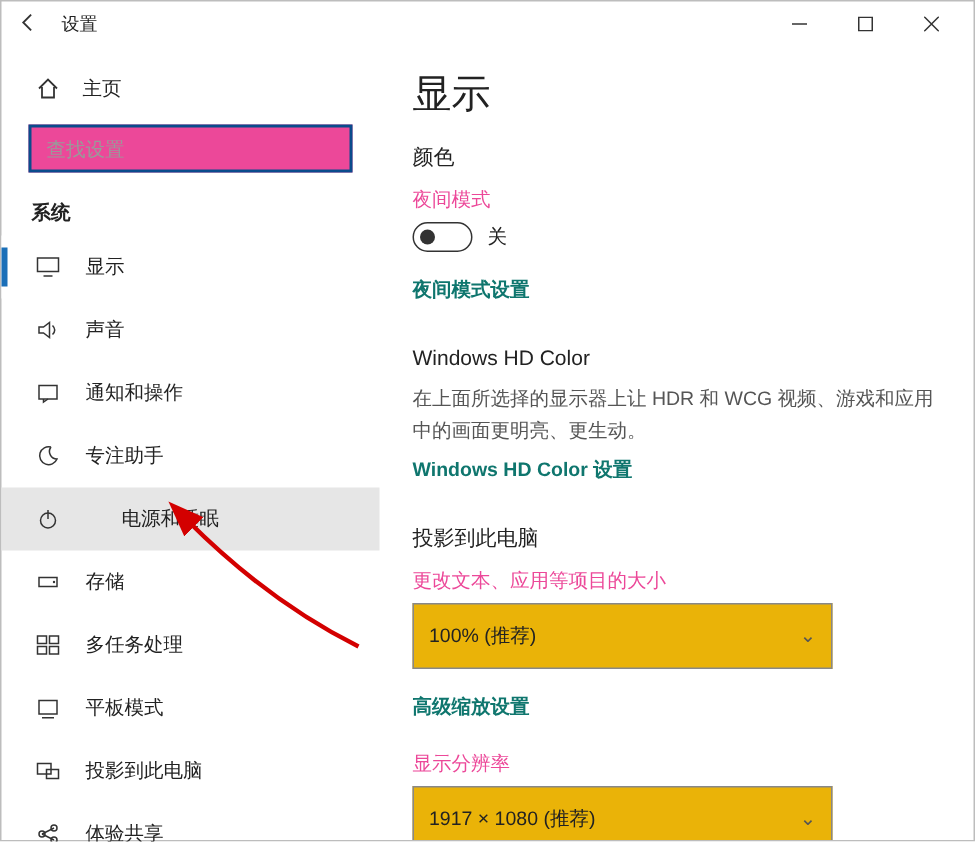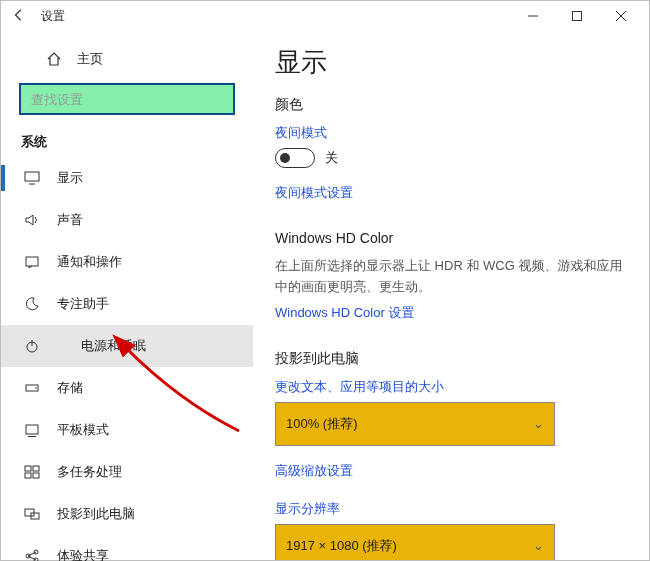--- a/index.html
+++ b/index.html
@@ -11,40 +11,40 @@
   }
   .window { width: 650px; height: 561px; border: 1px solid #bdbdbd; position: relative; background: #fff; display: flex; flex-direction: column; justify-content: flex-end; }
   .titlebar { height: 30px; display: flex; align-items: center; padding: 0 6px 0 8px; }
   .titlebar .back { width: 20px; text-align: center; color: #333; }
   .titlebar .title { margin-left: 12px; font-size: 12px; }
   .winbtns { margin-left: auto; display: flex; }
   .winbtn { width: 44px; height: 28px; display:flex; align-items:center; justify-content:center; color:#333; }
   .winbtn svg { display:block; }
   .body { flex:1; display:flex; min-height:0; }
   .sidebar { width: 252px; border-right: 0; padding-top: 10px; }
-  .home { display:flex; align-items:center; height:36px; padding-left:8px; gap:14px; font-size:13px;margin-left:36px; }
+  .home { display:flex; align-items:center; height:36px; padding-left:22px; gap:14px; font-size:13px; }
   .home .icon { width:18px; display:flex; justify-content:center; color:#333; }
   .searchwrap { padding: 6px 18px 10px 18px; }
-  .search { width:100%; height:32px; border:2px solid #0a4b8c; background:#86efac; padding:0 10px; font-size:13px; outline:none; }
+  .search { width:100%; height:32px; border:2px solid #0a4b8c; background:#ec4899; padding:0 10px; font-size:13px; outline:none; }
   .search::placeholder { color:#9a9a9a; }
   .group-label { font-weight:600; font-size:13px; padding:8px 0 6px 20px; }
   .nav { list-style:none; margin:0; padding:0; }
   .nav li { display:flex; align-items:center; height:42px; padding-left:22px; gap:16px; font-size:13px; position:relative; cursor:default; }
   .nav li.active { background:#ffffff; }
   .nav li.active::before { content:""; position:absolute; left:0; top:8px; bottom:8px; width:4px; background:#1a6fb8; }
   .nav li.hovered { background:#e6e6e6;gap:40px; }
   .nav .icon { width:18px; display:flex; justify-content:center; color:#444; }
   .content { flex:1; padding: 8px 22px 0 22px; overflow:hidden; }
   h1.page-title { font-weight:400; font-size:26px; margin:6px 0 14px 0; }
   h2.section { font-weight:400; font-size:14px; margin:16px 0 10px 0; }
-  .label { font-size:13px; color:#1d4ed8; margin:8px 0 6px 0; }
+  .label { font-size:13px; color:#ec4899; margin:8px 0 6px 0; }
   .toggle-row { display:flex; align-items:center; gap:10px; margin-bottom:10px; }
   .toggle { width:40px; height:20px; border:1px solid #333; border-radius:10px; position:relative; background:#fff; }
   .toggle .knob { width:10px; height:10px; border-radius:50%; background:#333; position:absolute; top:4px; left:4px; }
-  .link { color:#1d4ed8; font-size:13px; cursor:pointer; margin:6px 0 12px 0; display:inline-block; }
+  .link { color:#0f766e; font-size:13px; cursor:pointer; margin:6px 0 12px 0; display:inline-block;font-weight:bold; }
   .desc { color:#555; font-size:13px; line-height:1.6; max-width:350px; }
   .select { width:280px; height:44px; border:1px solid #888; display:flex; align-items:center; justify-content:space-between; padding:0 10px; font-size:13px; margin:4px 0 10px 0; background:#eab308; }
   .select .chev { color:#555; }
   .arrow-annot { position:absolute; left:118px; top:340px; pointer-events:none; }
   .arrow-annot svg { overflow:visible; }
 </style>
 </head>
 <body>
 
 <div class="window">
@@ -138,36 +138,36 @@
               <svg width="16" height="16" viewBox="0 0 16 16">
                 <rect x="2" y="5" width="12" height="6" stroke="#333" fill="none"></rect>
                 <circle cx="12" cy="8" r="0.8" fill="#333"></circle>
               </svg>
             </span>
           <span>存储</span>
         </li>
         <li>
           <span class="icon">
               <svg width="16" height="16" viewBox="0 0 16 16">
-                <rect x="2" y="3" width="12" height="9" stroke="#333" fill="none"></rect>
-                <rect x="4" y="14" width="8" height="1" fill="#333"></rect>
-              </svg>
-            </span>
-          <span>平板模式</span>
-        </li>
-        <li>
-          <span class="icon">
-              <svg width="16" height="16" viewBox="0 0 16 16">
                 <rect x="1" y="2" width="6" height="5" stroke="#333" fill="none"></rect>
                 <rect x="9" y="2" width="6" height="5" stroke="#333" fill="none"></rect>
                 <rect x="1" y="9" width="6" height="5" stroke="#333" fill="none"></rect>
                 <rect x="9" y="9" width="6" height="5" stroke="#333" fill="none"></rect>
               </svg>
             </span>
           <span>多任务处理</span>
+        </li>
+        <li>
+          <span class="icon">
+              <svg width="16" height="16" viewBox="0 0 16 16">
+                <rect x="2" y="3" width="12" height="9" stroke="#333" fill="none"></rect>
+                <rect x="4" y="14" width="8" height="1" fill="#333"></rect>
+              </svg>
+            </span>
+          <span>平板模式</span>
         </li>
         <li>
           <span class="icon">
               <svg width="16" height="16" viewBox="0 0 16 16">
                 <rect x="1" y="3" width="9" height="7" stroke="#333" fill="none"></rect>
                 <rect x="7" y="7" width="8" height="6" stroke="#333" fill="none"></rect>
               </svg>
             </span>
           <span>投影到此电脑</span>
         </li>

